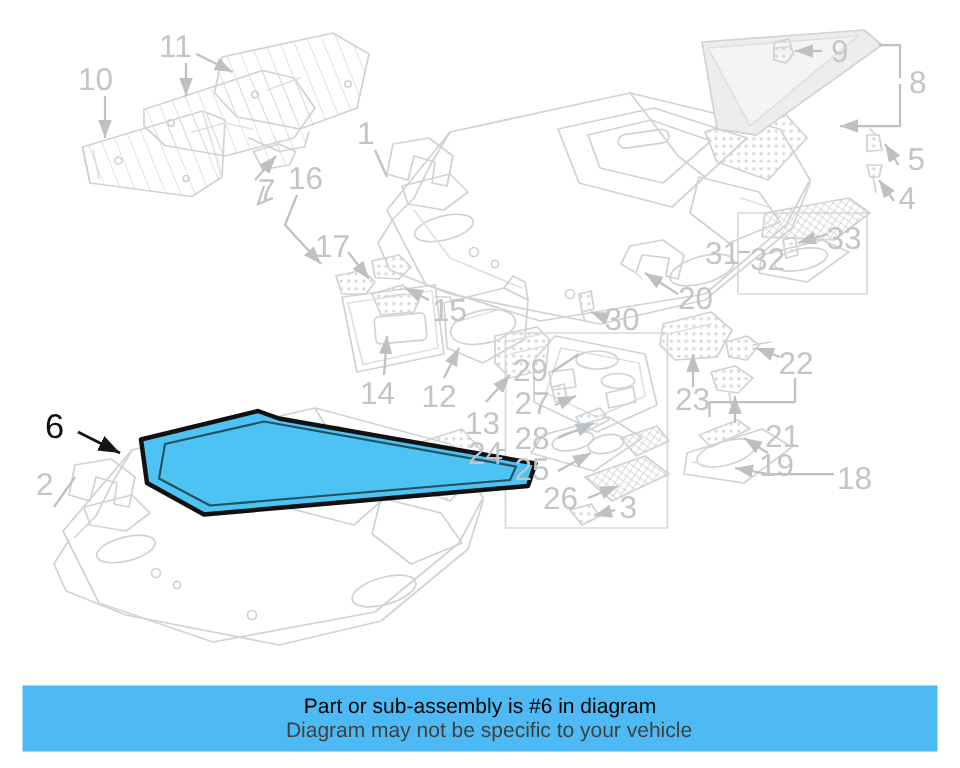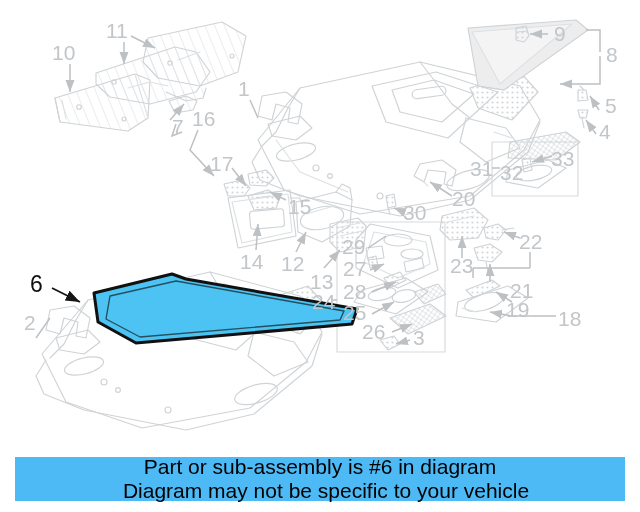--- a/index.html
+++ b/index.html
@@ -35,21 +35,21 @@
     height: 44px;
     box-sizing: border-box;
     display: flex;
     flex-direction: column;
     align-items: center;
     justify-content: center;
     line-height: 1.12;
   }
   .banner-line {
     font-family: "Liberation Sans", sans-serif;
-    font-size: 21px;
+    font-size: 14px;
     color: #000000;
     white-space: nowrap;
   }
 </style>
 </head>
 <body style="background: rgb(255, 255, 255);">
 
 <div id="diagram-root">
 
   <svg class="diagram" viewBox="0 0 640 512" aria-hidden="true">
@@ -348,15 +348,15 @@
       <text x="342" y="254">29</text>
       <text x="403" y="220">30</text>
       <text x="470" y="176">31</text>
       <text x="500" y="180">32</text>
       <text x="551" y="166">33</text>
     </g>
   </svg>
 
   <div class="banner" style="background: rgb(77, 186, 245);">
     <div class="banner-line" style="color: rgb(0, 0, 0);">Part or sub-assembly is #6 in diagram</div>
-    <div class="banner-line" style="color: #000000; margin-left: 12px;">Diagram may not be specific to your vehicle</div>
+    <div class="banner-line" style="color: #404040; margin-left: 12px;">Diagram may not be specific to your vehicle</div>
   </div>
 </div>
 
 </body></html>

